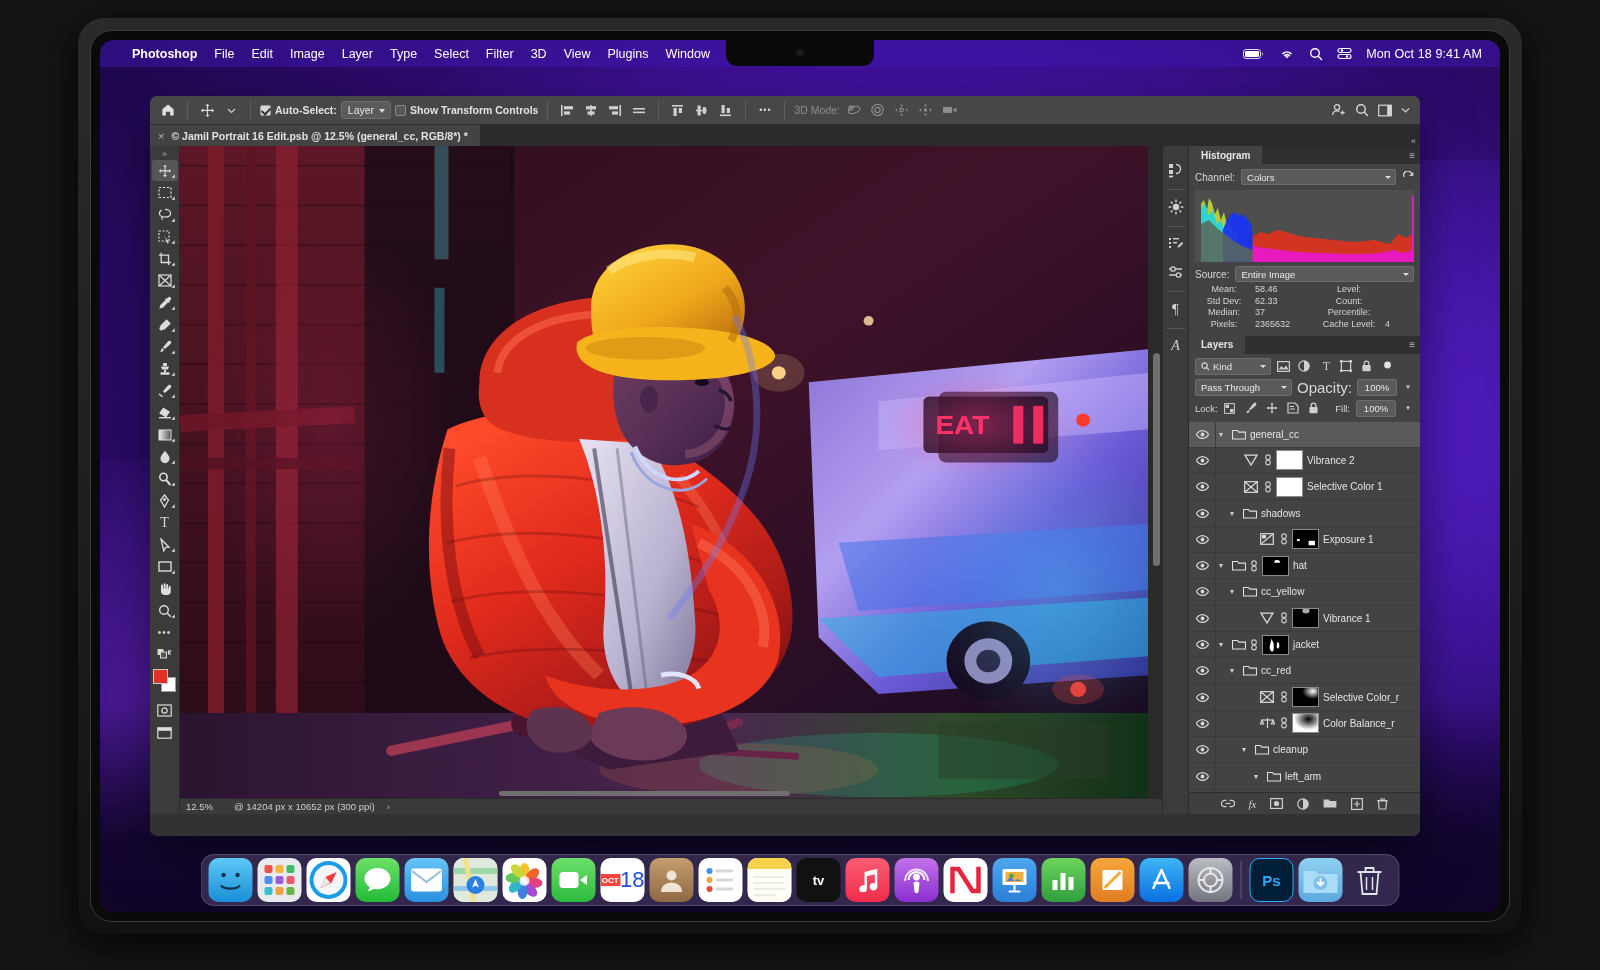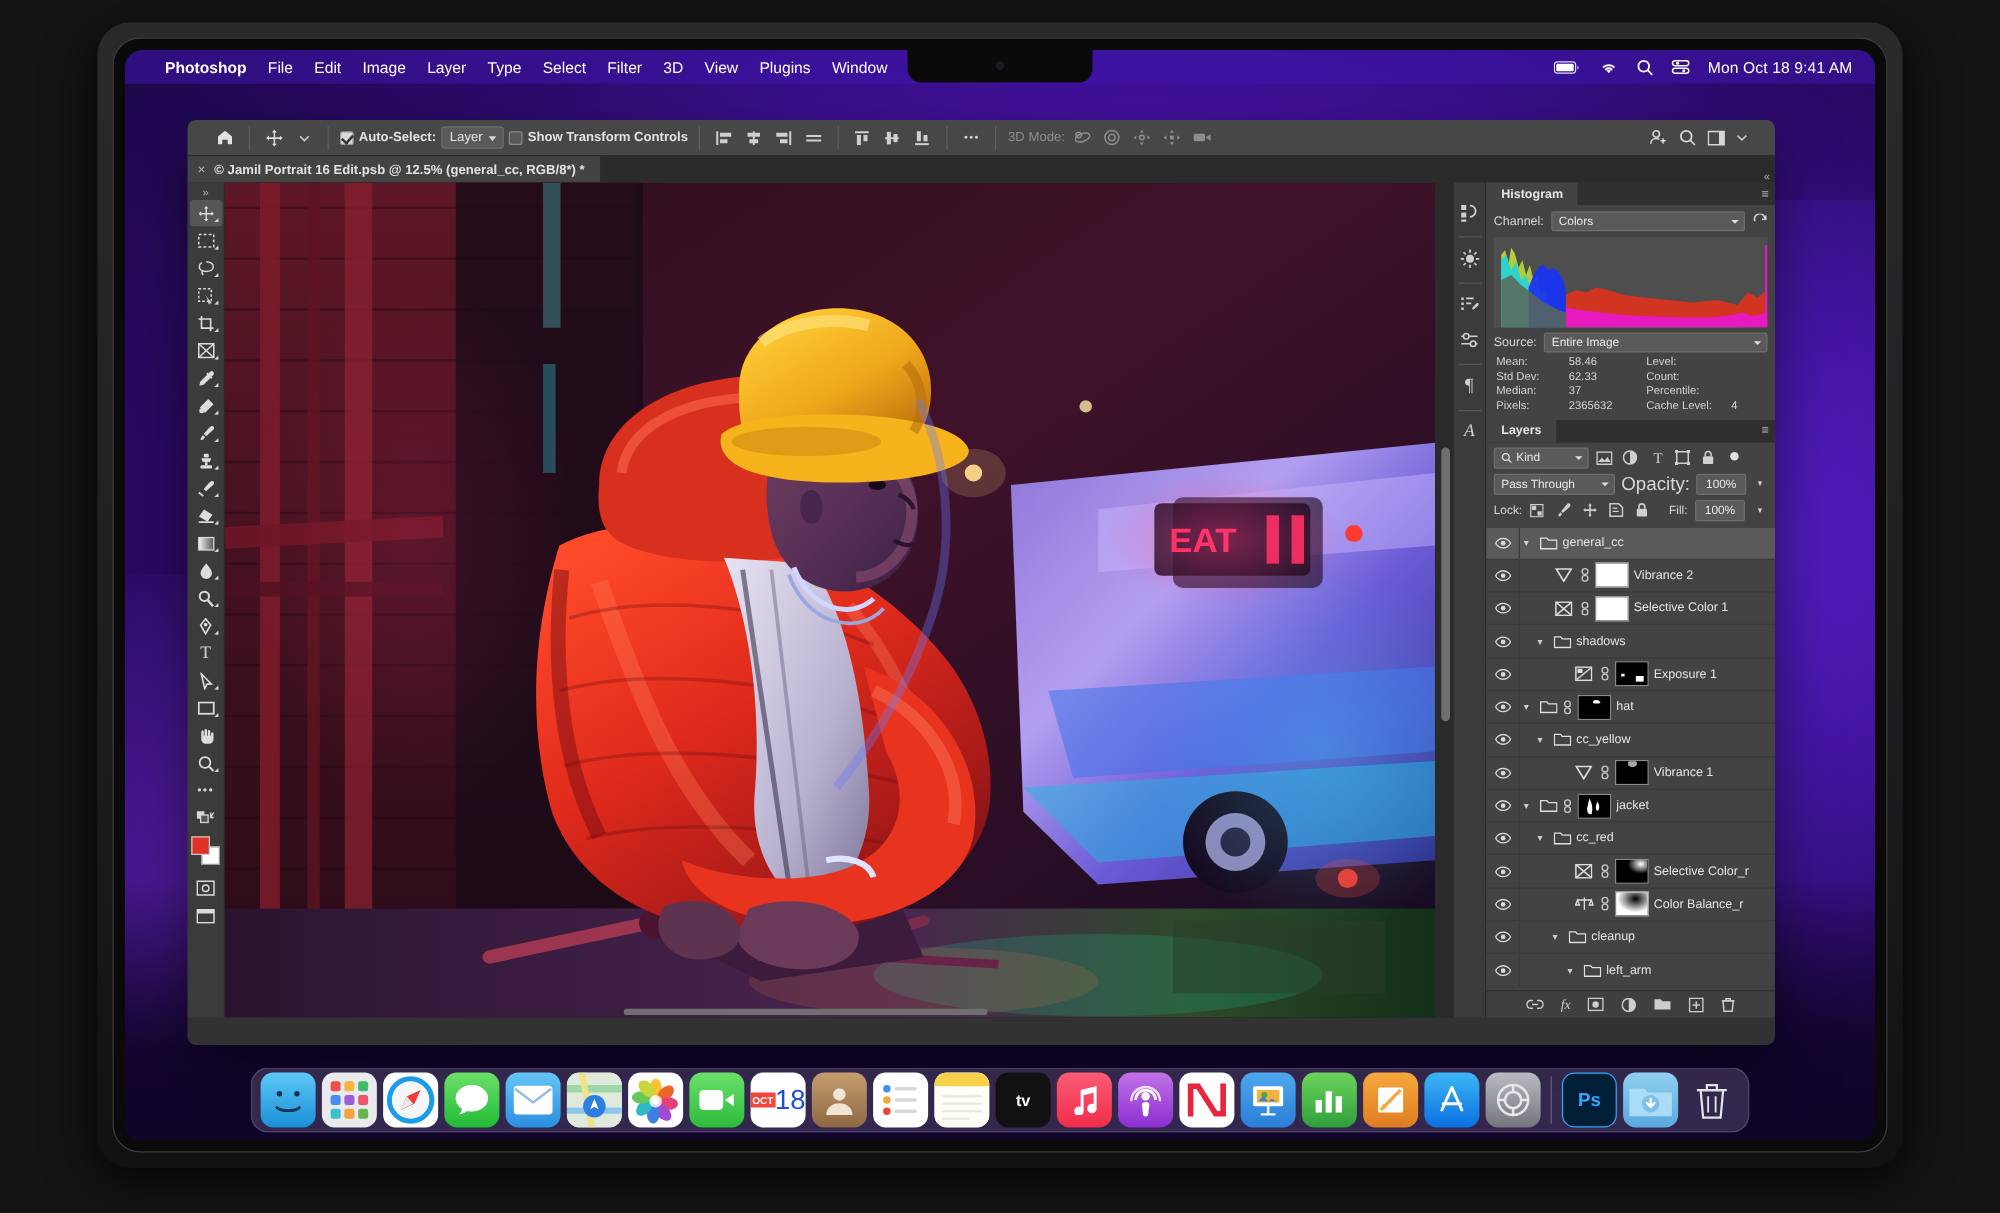--- a/index.html
+++ b/index.html
@@ -75,21 +75,21 @@
   }
   .tl-dots { display:flex; gap:7px; padding-left:9px; }
   .tl-dot { width:11px; height:11px; border-radius:50%; }
   .tl-red{background:#ff5f57}.tl-yellow{background:#febc2e}.tl-green{background:#28c840}
   .ps-title {
     position:absolute; left:0; right:0; text-align:center;
     font-size:11.5px; color:#d6d6d6;
   }
   .ps-optionbar {
     height:29px; background:#474747; display:flex; align-items:center;
-    padding:0 20px; gap:4px; border-bottom:1px solid #2c2c2c;
+    padding:0 8px; gap:4px; border-bottom:1px solid #2c2c2c;
     font-size:10.5px; color:#cdcdcd;
   }
   .ob-sep { width:1px; height:19px; background:#5d5d5d; margin:0 5px; }
   .ob-btn { width:20px; height:20px; display:flex; align-items:center; justify-content:center;
             border-radius:3px; color:#d2d2d2; }
   .ob-chk { width:11px; height:11px; border:1px solid #9a9a9a; border-radius:2px;
             background:#d9d9d9; position:relative; }
   .ob-chk.on::after{content:"";position:absolute;left:2px;top:0px;width:4px;height:7px;
             border:solid #333;border-width:0 2px 2px 0;transform:rotate(42deg);}
   .ob-chk.off{background:#585858;border-color:#8b8b8b;}
@@ -177,21 +177,21 @@
     background:#5a5a5a; border:1px solid #6d6d6d; border-radius:2px; height:16px;
     padding:0 15px 0 5px; font-size:9.5px; color:#eaeaea; display:flex; align-items:center;
     position:relative; flex:1;
   }
   .mini-select::after{content:"";position:absolute;right:4px;top:6px;
     border-left:3px solid transparent;border-right:3px solid transparent;border-top:3.5px solid #dcdcdc;}
   .refresh { margin-left:auto; color:#cfcfcf; font-size:11px; }
   .histogram { height:72px; background:#4e4e4e; margin:5px 0 4px; position:relative; overflow:hidden; }
   .hist-stats { display:grid; grid-template-columns: 58px 62px 68px 36px; font-size:9px; color:#d4d4d4;
      row-gap:1.5px; padding:2px 2px 3px; }
-  .hs-l { text-align:left; padding-right:4px; }
+  .hs-l { text-align:center; padding-right:4px; }
   .hs-v { text-align:left; }
 
   .layers-head { background:#434343; padding:4px 6px 5px; }
   .lay-filter { display:flex; align-items:center; gap:6px; margin-bottom:4px; }
   .kind-select { background:#5a5a5a;border:1px solid #6d6d6d;border-radius:2px;height:17px;
     width:76px; padding:0 14px 0 5px; font-size:9.5px;color:#eaeaea;display:flex;align-items:center;
     gap:3px; position:relative;}
   .kind-select::after{content:"";position:absolute;right:4px;top:6px;
     border-left:3px solid transparent;border-right:3px solid transparent;border-top:3.5px solid #dcdcdc;}
   .filt-ico { color:#cfcfcf; width:15px; text-align:center; font-size:11px; }
@@ -787,20 +787,25 @@
                 <ellipse cx="150" cy="300" rx="130" ry="220" fill="url(#glowPink)" opacity="0.14"></ellipse>
               </svg>
             </div>
             <div class="v-scroll">
               <div class="v-thumb"></div>
             </div>
             <div class="h-scroll">
               <div class="h-thumb"></div>
             </div>
           </div>
+          <div class="ps-statusbar">
+            <span class="sb-zoom">12.5%</span>
+            <span>@ 14204 px x 10652 px (300 ppi)</span>
+            <span class="sb-arrow">›</span>
+          </div>
         </div>
 
         <div class="panel-rail">
           <div style="height:10px"></div>
           <div class="rail-ico">
             <svg width="15" height="15" viewBox="0 0 15 15">
                 <rect x="1" y="1" width="4" height="4" fill="#cfcfcf"></rect>
                 <rect x="1" y="7" width="4" height="4" fill="#cfcfcf"></rect>
                 <path d="M8 1.5c3 0 4.5 2 4.5 4.5S10.5 10.5 8 10.5" fill="none" stroke="#cfcfcf" stroke-width="1.4"></path>
                 <rect x="1" y="12.6" width="4" height="1.8" fill="#cfcfcf"></rect>

